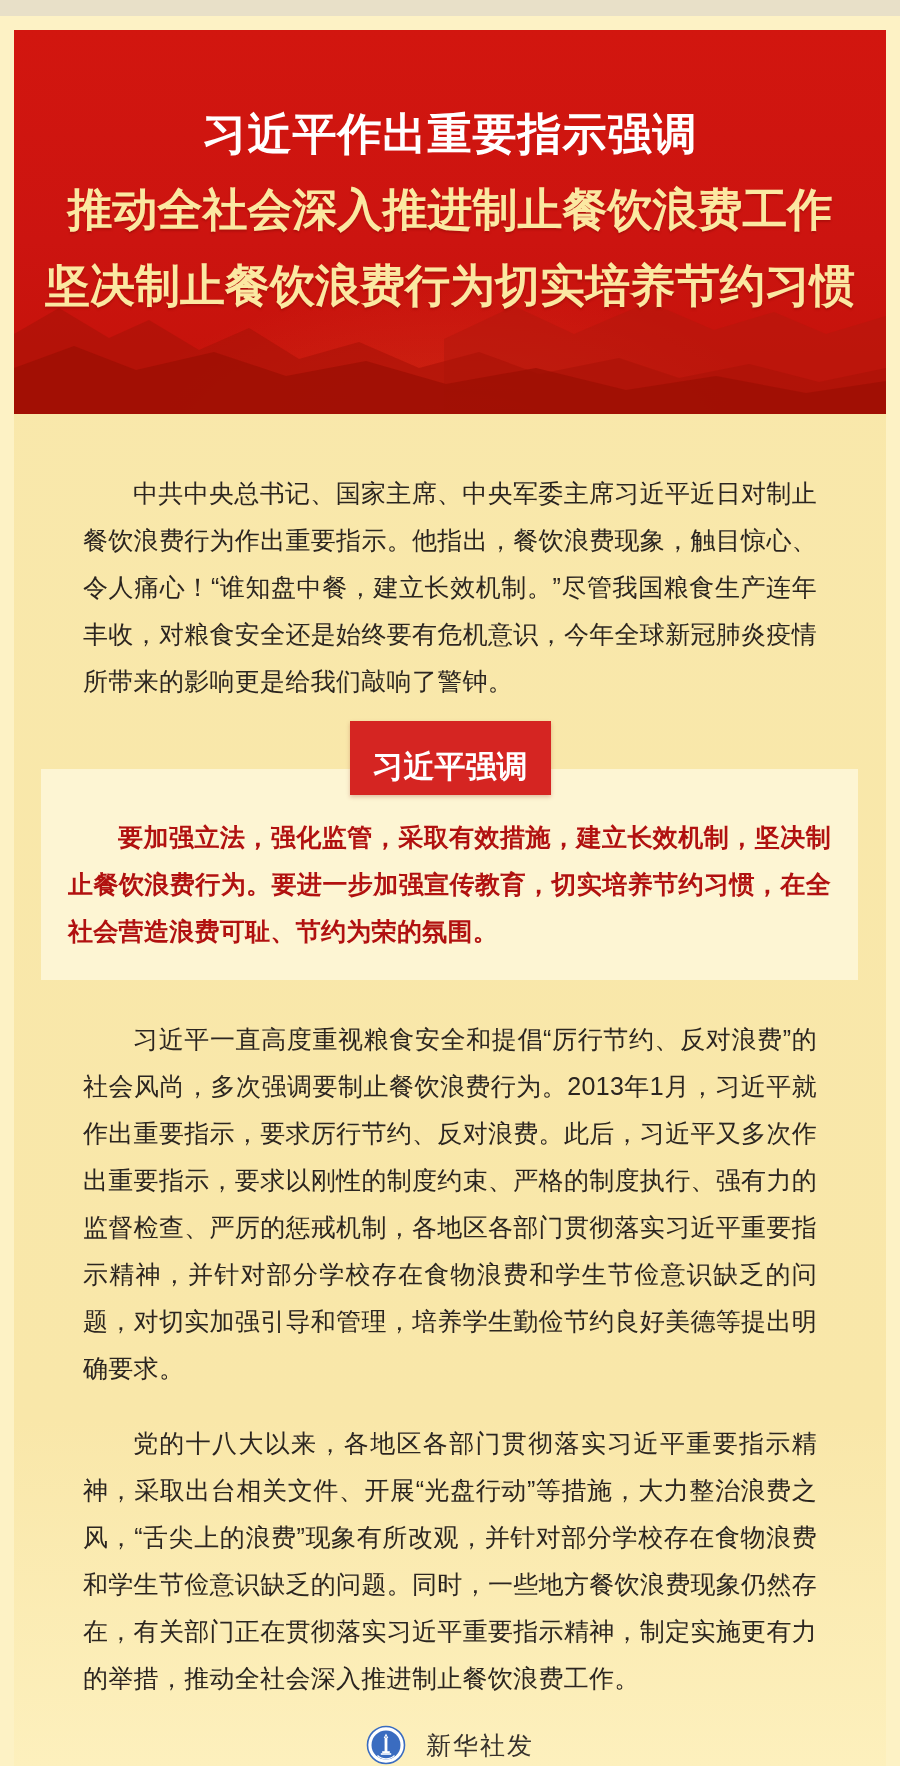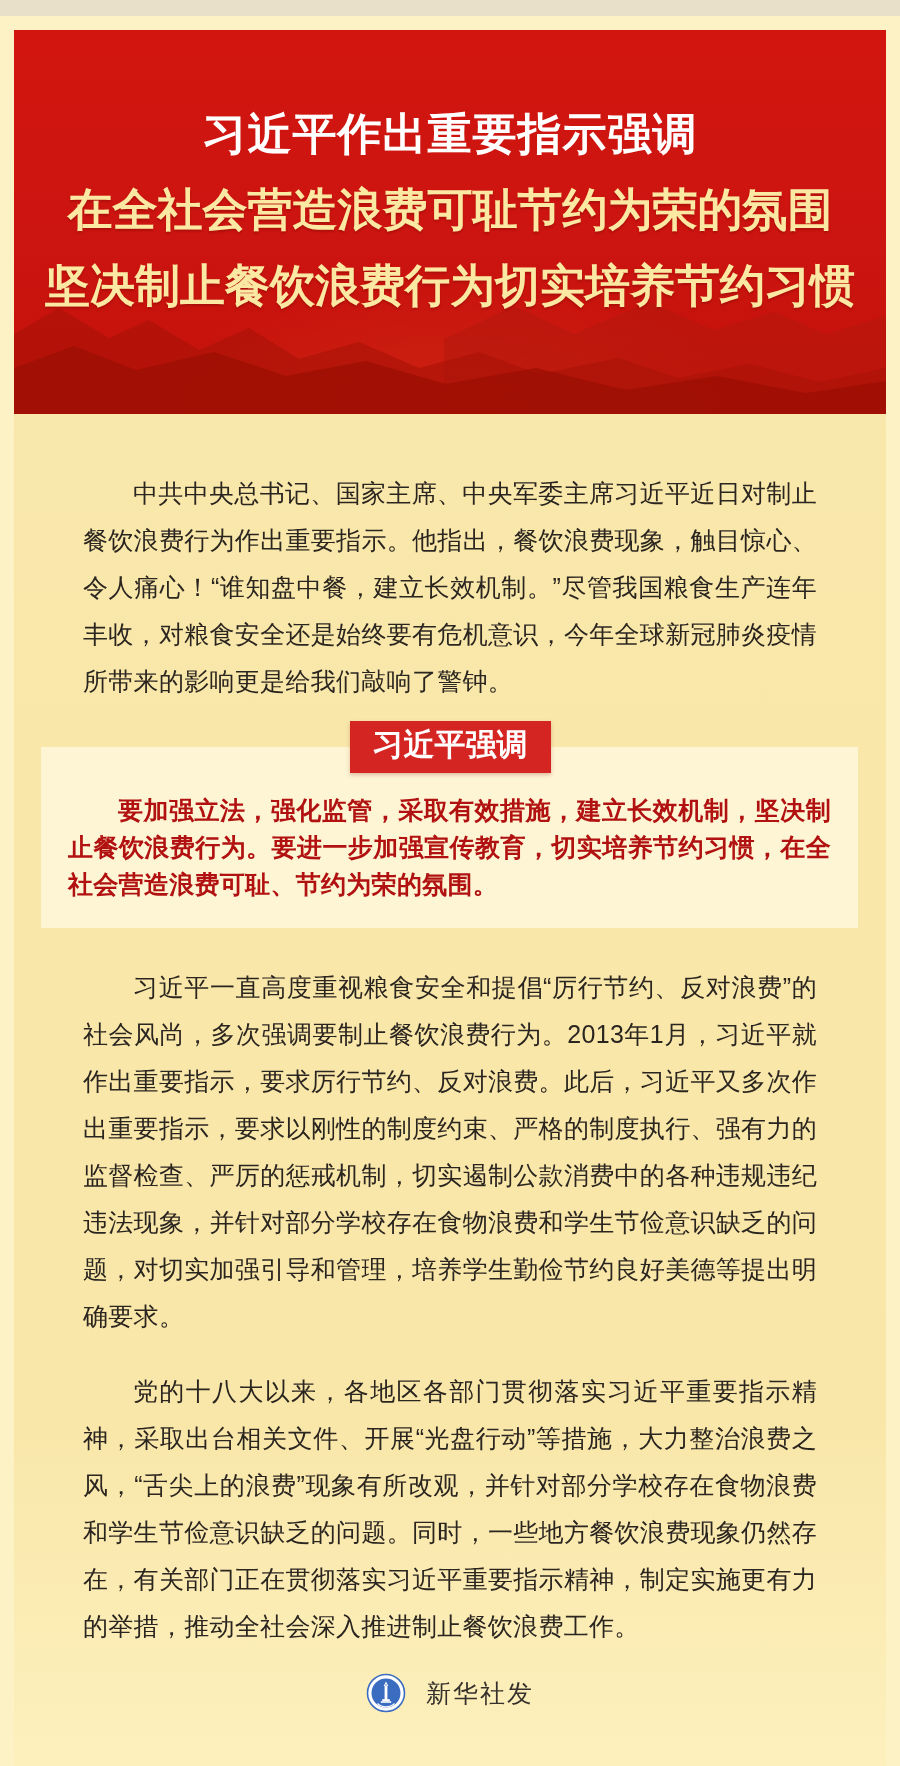--- a/index.html
+++ b/index.html
@@ -59,31 +59,31 @@
   
   .badge-row{
     position:relative; z-index:3;
     margin-top:16px;
     display:flex; justify-content:center;
   }
   .badge{
     background:#d52522;
     color:#ffffff;
     font-size:31px; font-weight:bold; line-height:1;
-    padding:8px 23px 13px;
+    padding:30px 23px 13px;
     box-shadow:0 2px 4px rgba(140,20,10,.25);
   }
   .quote-box{
     position:relative; z-index:1;
     margin:-26px 28px 0 27px;      
     background:#fdf5d3;
     padding:45px 27px 25px;
   }
   .quote-text{
-    font-size:25px; line-height:37px;
+    font-size:25px; line-height:47px;
     font-weight:bold;
     color:#b11110;
     letter-spacing:.3px;
     text-align:justify;
     text-indent:2em;
   }
 
   
   .footer{
     margin-top:23px;
@@ -101,35 +101,35 @@
 <div class="page">
 
   <div class="header">
     <div class="glow"></div>
     <svg class="mountains" viewBox="0 0 872 150" preserveAspectRatio="none" aria-hidden="true">
       <path d="M430,75 L500,42 L560,70 L635,38 L700,66 L760,48 L812,70 L872,52 L872,150 L430,150 Z" fill="#b5170c" opacity="0.55"></path>
       <path d="M0,70 L45,44 L95,74 L135,56 L185,86 L235,64 L285,95 L345,78 L405,104 L465,88 L525,110 L605,94 L665,114 L735,100 L805,118 L872,104 L872,150 L0,150 Z" fill="#aa1307" opacity="0.65"></path>
       <path d="M0,104 L60,82 L122,106 L200,88 L272,112 L352,97 L432,120 L522,104 L612,126 L702,112 L792,129 L872,117 L872,150 L0,150 Z" fill="#9e0f04" opacity="0.8"></path>
     </svg>
     <div class="title-1">习近平作出重要指示强调</div>
-    <div class="title-2">在全社会营造浪费可耻节约为荣的氛围</div>
+    <div class="title-2">推动全社会深入推进制止餐饮浪费工作</div>
     <div class="title-3">坚决制止餐饮浪费行为切实培养节约习惯</div>
   </div>
 
   <p class="para p1">中共中央总书记、国家主席、中央军委主席习近平近日对制止餐饮浪费行为作出重要指示。他指出，餐饮浪费现象，触目惊心、令人痛心！“谁知盘中餐，建立长效机制。”尽管我国粮食生产连年丰收，对粮食安全还是始终要有危机意识，今年全球新冠肺炎疫情所带来的影响更是给我们敲响了警钟。</p>
 
   <div class="badge-row">
     <div class="badge">习近平强调</div>
   </div>
 
   <div class="quote-box">
     <p class="quote-text">要加强立法，强化监管，采取有效措施，建立长效机制，坚决制止餐饮浪费行为。要进一步加强宣传教育，切实培养节约习惯，在全社会营造浪费可耻、节约为荣的氛围。</p>
   </div>
 
-  <p class="para p2">习近平一直高度重视粮食安全和提倡“厉行节约、反对浪费”的社会风尚，多次强调要制止餐饮浪费行为。2013年1月，习近平就作出重要指示，要求厉行节约、反对浪费。此后，习近平又多次作出重要指示，要求以刚性的制度约束、严格的制度执行、强有力的监督检查、严厉的惩戒机制，切实遏制公款消费中的各种违规违纪违法现象，并针对部分学校存在食物浪费和学生节俭意识缺乏的问题，对切实加强引导和管理，培养学生勤俭节约良好美德等提出明确要求。</p>
+  <p class="para p2">习近平一直高度重视粮食安全和提倡“厉行节约、反对浪费”的社会风尚，多次强调要制止餐饮浪费行为。2013年1月，习近平就作出重要指示，要求厉行节约、反对浪费。此后，习近平又多次作出重要指示，要求以刚性的制度约束、严格的制度执行、强有力的监督检查、严厉的惩戒机制，各地区各部门贯彻落实习近平重要指示精神，并针对部分学校存在食物浪费和学生节俭意识缺乏的问题，对切实加强引导和管理，培养学生勤俭节约良好美德等提出明确要求。</p>
   <p class="para p3">党的十八大以来，各地区各部门贯彻落实习近平重要指示精神，采取出台相关文件、开展“光盘行动”等措施，大力整治浪费之风，“舌尖上的浪费”现象有所改观，并针对部分学校存在食物浪费和学生节俭意识缺乏的问题。同时，一些地方餐饮浪费现象仍然存在，有关部门正在贯彻落实习近平重要指示精神，制定实施更有力的举措，推动全社会深入推进制止餐饮浪费工作。</p>
 
   <div class="footer">
     <svg class="logo" viewBox="0 0 40 40" aria-hidden="true">
       <circle cx="20" cy="20" r="18.5" fill="#ffffff" stroke="#3a6cc0" stroke-width="1.6"></circle>
       <circle cx="20" cy="20" r="14.5" fill="#3a6cc0"></circle>
 
       <path d="M20 8.5 L22.3 13 L21.4 13 L21.4 27 L18.6 27 L18.6 13 L17.7 13 Z" fill="#ffffff"></path>
       <rect x="16.2" y="26.2" width="7.6" height="1.8" fill="#ffffff"></rect>
       <rect x="14.8" y="28.2" width="10.4" height="1.6" fill="#ffffff"></rect>

